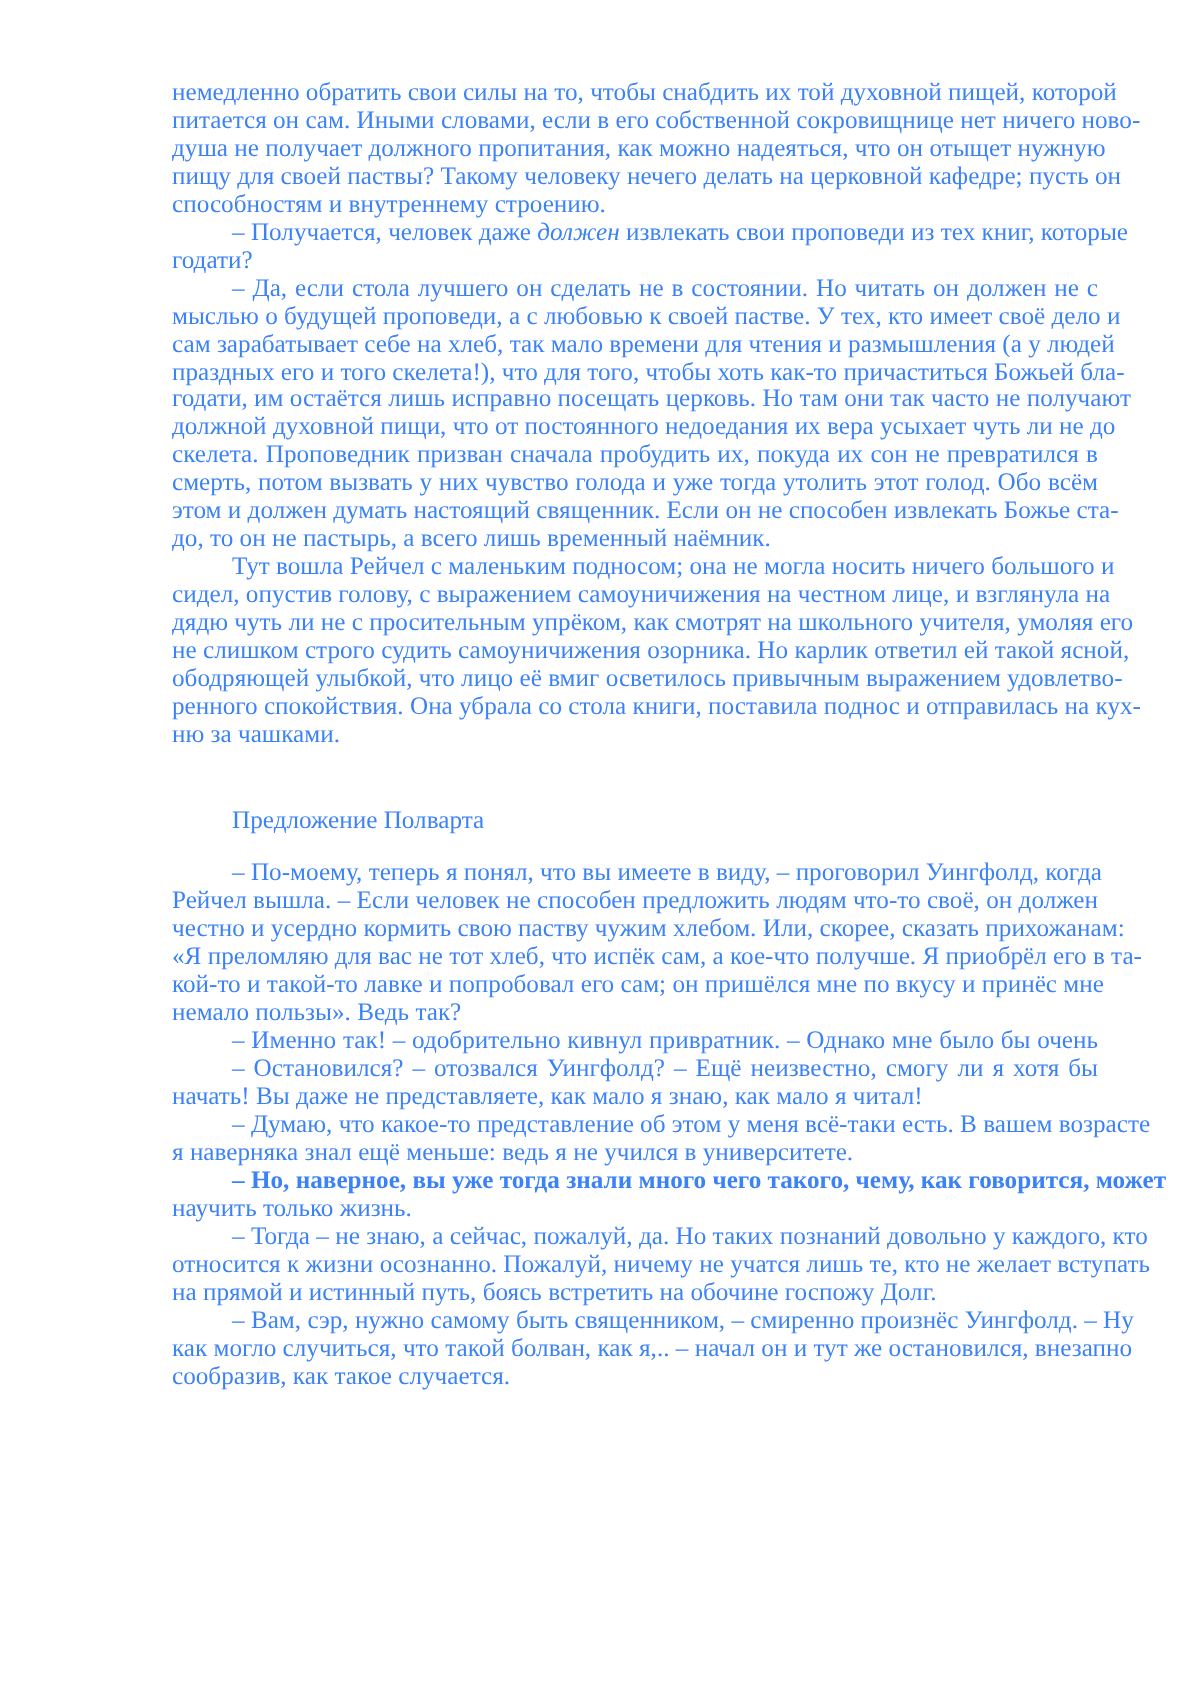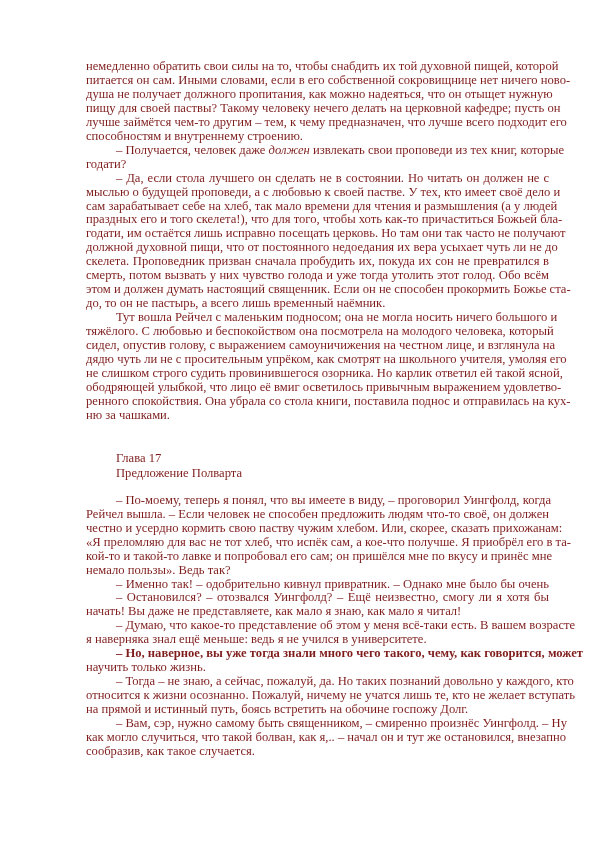--- a/index.html
+++ b/index.html
@@ -9,26 +9,26 @@
   }
   body {
     width: 600px;
     height: 849px;
     position: relative;
     overflow: hidden;
   }
   .page {
     position: absolute;
     left: 86px;
-    top: 60px;
+    top: 40px;
     width: 463px;
     font-family: "Liberation Serif", "DejaVu Serif", serif;
     font-size: 12.6px;
     line-height: 13.95px;
-    color: #7f1d1d;
+    color: #3b82f6;
   }
   .para {
     margin: 0;
     text-align: justify;
     text-align-last: left;
     hyphens: manual;
   }
   .line {
     display: block;
     white-space: nowrap;
@@ -59,58 +59,55 @@
 <body>
 
 <div class="page">
 
   <div>
     <p class="para">
       <span class="line">немедленно обратить свои силы на то, чтобы снабдить их той духовной пищей, которой</span>
       <span class="line">питается он сам. Иными словами, если в его собственной сокровищнице нет ничего ново-</span>
       <span class="line">душа не получает должного пропитания, как можно надеяться, что он отыщет нужную</span>
       <span class="line">пищу для своей паствы? Такому человеку нечего делать на церковной кафедре; пусть он</span>
-      <span class="line">лучше займётся чем-то другим – тем, к чему предназначен, что лучше всего подходит его</span>
       <span class="line last">способностям и внутреннему строению.</span>
     </p>
 
     <p class="para">
       <span class="line" style="padding-left:30px;"><span>– Получается, человек даже </span><em>должен</em><span> извлекать свои проповеди из тех книг, которые</span></span>
       <span class="line last">годати?</span>
     </p>
 
     <p class="para">
       <span class="line" style="padding-left:30px;">– Да, если стола лучшего он сделать не в состоянии. Но читать он должен не с</span>
       <span class="line">мыслью о будущей проповеди, а с любовью к своей пастве. У тех, кто имеет своё дело и</span>
       <span class="line">сам зарабатывает себе на хлеб, так мало времени для чтения и размышления (а у людей</span>
       <span class="line">праздных его и того скелета!), что для того, чтобы хоть как-то причаститься Божьей бла-</span>
       <span class="line">годати, им остаётся лишь исправно посещать церковь. Но там они так часто не получают</span>
       <span class="line">должной духовной пищи, что от постоянного недоедания их вера усыхает чуть ли не до</span>
       <span class="line">скелета. Проповедник призван сначала пробудить их, покуда их сон не превратился в</span>
       <span class="line">смерть, потом вызвать у них чувство голода и уже тогда утолить этот голод. Обо всём</span>
-      <span class="line">этом и должен думать настоящий священник. Если он не способен прокормить Божье ста-</span>
+      <span class="line">этом и должен думать настоящий священник. Если он не способен извлекать Божье ста-</span>
       <span class="line last">до, то он не пастырь, а всего лишь временный наёмник.</span>
     </p>
 
     <p class="para">
       <span class="line" style="padding-left:30px;">Тут вошла Рейчел с маленьким подносом; она не могла носить ничего большого и</span>
-      <span class="line">тяжёлого. С любовью и беспокойством она посмотрела на молодого человека, который</span>
       <span class="line">сидел, опустив голову, с выражением самоуничижения на честном лице, и взглянула на</span>
       <span class="line">дядю чуть ли не с просительным упрёком, как смотрят на школьного учителя, умоляя его</span>
-      <span class="line">не слишком строго судить провинившегося озорника. Но карлик ответил ей такой ясной,</span>
+      <span class="line">не слишком строго судить самоуничижения озорника. Но карлик ответил ей такой ясной,</span>
       <span class="line">ободряющей улыбкой, что лицо её вмиг осветилось привычным выражением удовлетво-</span>
       <span class="line">ренного спокойствия. Она убрала со стола книги, поставила поднос и отправилась на кух-</span>
       <span class="line last">ню за чашками.</span>
     </p>
   </div>
 
   <div class="gap-chapter-top"></div>
 
   <div>
-    <p class="chapter-heading">Глава 17</p>
     <p class="chapter-heading">Предложение Полварта</p>
   </div>
 
   <div class="gap-chapter-bottom"></div>
 
   <div>
     <p class="para">
       <span class="line" style="padding-left:30px;">– По-моему, теперь я понял, что вы имеете в виду, – проговорил Уингфолд, когда</span>
       <span class="line">Рейчел вышла. – Если человек не способен предложить людям что-то своё, он должен</span>
       <span class="line">честно и усердно кормить свою паству чужим хлебом. Или, скорее, сказать прихожанам:</span>

